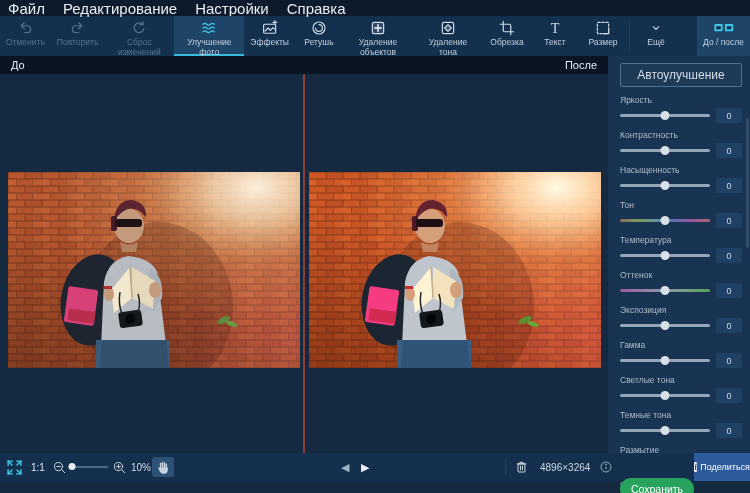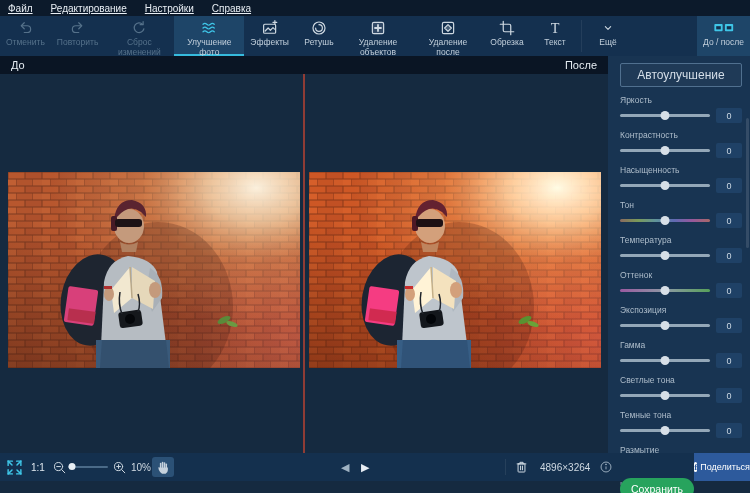--- a/index.html
+++ b/index.html
@@ -3,21 +3,21 @@
 <meta charset="utf-8">
 <style>
   * { margin:0; padding:0; box-sizing:border-box; }
   html,body { width:750px; height:493px; overflow:hidden; background:#0c1a2b;
     font-family:"Liberation Sans","DejaVu Sans",sans-serif; }
   .app { position:relative; width:750px; height:493px; background:#152a40; }
 
   
   .menubar { height:16px; background:#0c1a2b; display:flex; align-items:center;
     padding-left:8px; gap:18px; }
-  .menu-item { font-size:10px; color:#e8eef4; cursor:default;text-decoration:underline; }
+  .menu-item { font-size:15px; color:#e8eef4; cursor:default; }
 
   
   .toolbar { height:40px; background:#14304f; display:flex; align-items:stretch; }
   .tbtn { display:flex; flex-direction:column; align-items:center; justify-content:flex-start;
     padding:3px 6px 2px; min-width:48px; position:relative; }
   .tbtn .ticon { height:18px; display:flex; align-items:center; justify-content:center; }
   .tbtn .tlabel { font-size:8.5px; line-height:1.12; color:#c3d0dc; text-align:center;
     max-width:58px; margin-top:1px; }
   .tbtn.disabled .tlabel { color:#55718a; }
   .tbtn.active { background:#1e4568; box-shadow:inset 0 -2px 0 #36bbdd; }
@@ -159,38 +159,47 @@
       </span>
       <span class="tlabel">Удаление объектов</span>
     </div>
     <div class="tbtn">
       <span class="ticon">
         <svg class="ic" width="18" height="18" viewBox="0 0 24 24">
             <rect x="4.5" y="4.5" width="15" height="15" rx="2"></rect>
             <path d="M12 7.5 L16.5 12 L12 16.5 L7.5 12 Z" fill="rgba(220,230,240,0.25)"></path>
           </svg>
       </span>
-      <span class="tlabel">Удаление после</span>
+      <span class="tlabel">Удаление тона</span>
     </div>
     <div class="tbtn">
       <span class="ticon">
         <svg class="ic" width="18" height="18" viewBox="0 0 24 24">
             <path d="M7 3 v12 a2 2 0 0 0 2 2 h12"></path>
             <path d="M3 7 h12 a2 2 0 0 1 2 2 v12"></path>
           </svg>
       </span>
       <span class="tlabel">Обрезка</span>
     </div>
     <div class="tbtn">
       <span class="ticon">
         <svg width="18" height="18" viewBox="0 0 24 24">
             <text x="12" y="18" font-size="19" text-anchor="middle" fill="#cfd9e2" font-family="Liberation Serif,serif">T</text>
           </svg>
       </span>
       <span class="tlabel">Текст</span>
+    </div>
+    <div class="tbtn">
+      <span class="ticon">
+        <svg class="ic" width="18" height="18" viewBox="0 0 24 24">
+            <rect x="4.5" y="4.5" width="15" height="15" rx="1" stroke-dasharray="3 2.2"></rect>
+            <path d="M12.5 19.5 h7 v-7" stroke-dasharray="none"></path>
+          </svg>
+      </span>
+      <span class="tlabel">Размер</span>
     </div>
     <div class="tsep"></div>
     <div class="tbtn">
       <span class="ticon">
         <svg class="ic" width="16" height="16" viewBox="0 0 24 24">
             <path d="M8 10 L12 14 L16 10"></path>
           </svg>
       </span>
       <span class="tlabel">Ещё</span>
     </div>

